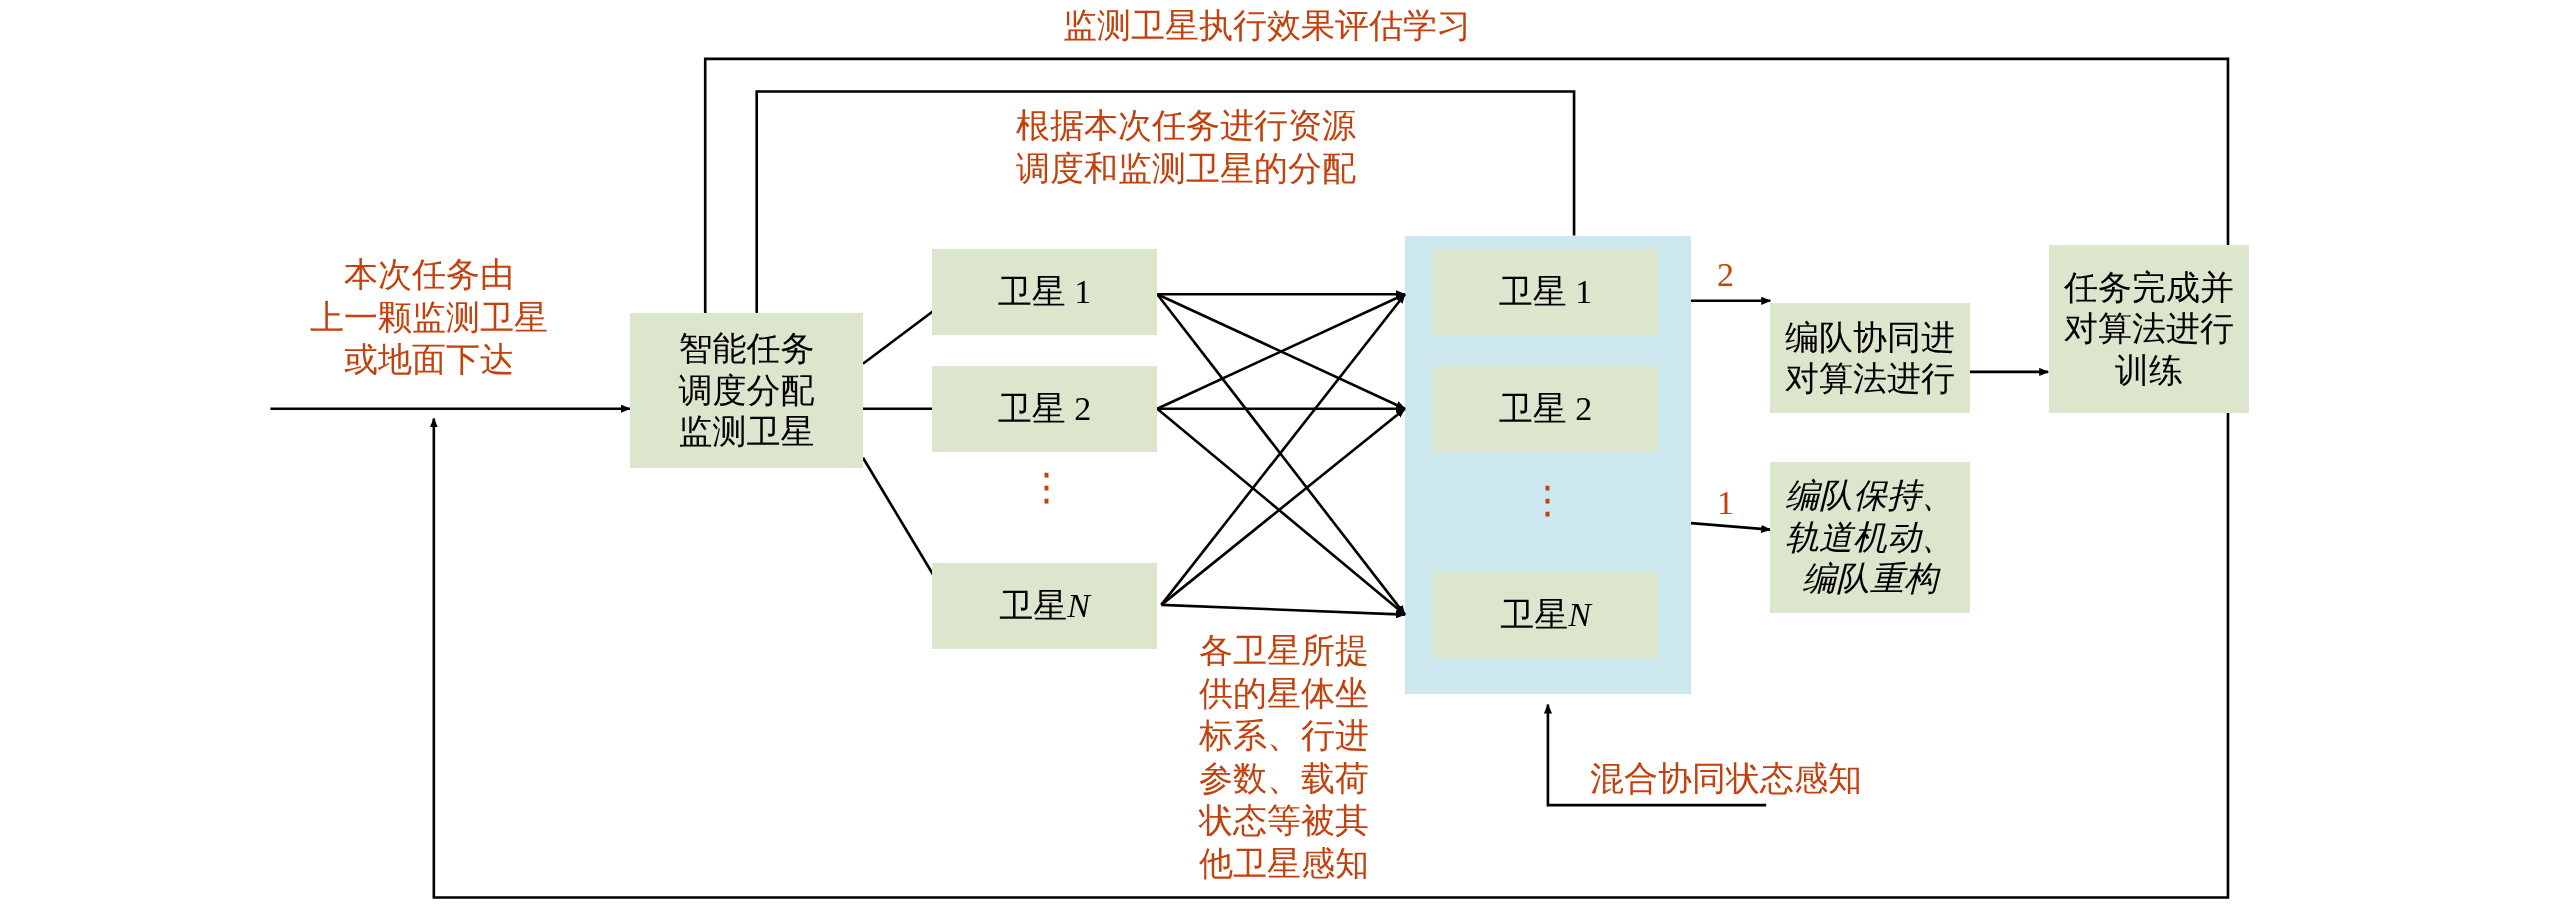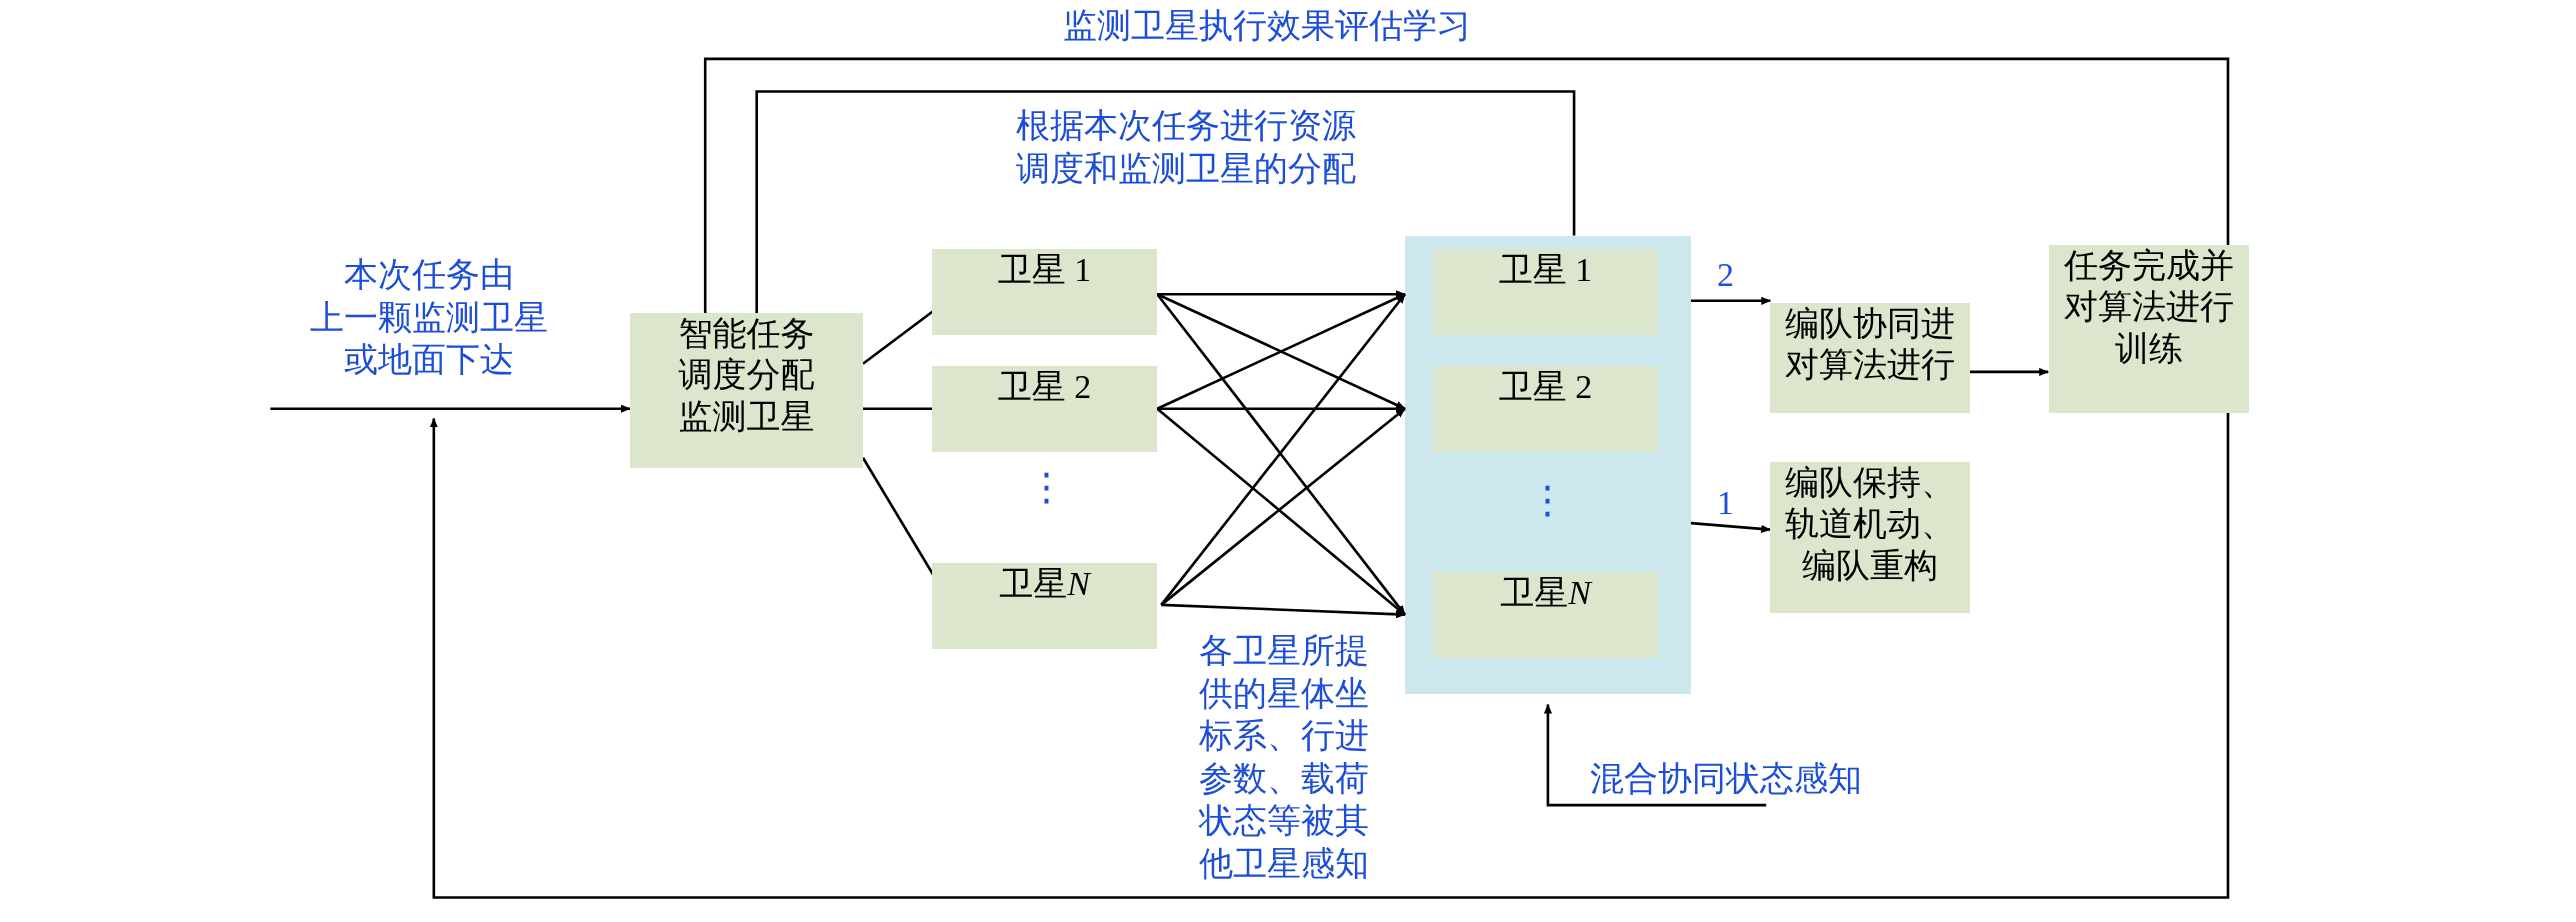--- a/index.html
+++ b/index.html
@@ -22,36 +22,37 @@
     left: 0;
     top: 0;
     width: 2576px;
     height: 922px;
     pointer-events: none;
   }
   .box {
     position: absolute;
     box-sizing: border-box;
     display: flex;
+    align-items: center;
     justify-content: center;
     text-align: center;
     line-height: 1.22;
     color: #000000;
     white-space: pre-line;
   }
   .green {
     background: #dce6cd;
   }
   .bluepanel {
     position: absolute;
     background: #cde7ef;
   }
   .lbl {
     position: absolute;
-    color: #1d4ed8;
+    color: #c2410c;
     text-align: center;
     line-height: 1.25;
     white-space: pre-line;
   }
   .lbl.left {
     text-align: center;
   }
   .ital {
     font-style: italic;
   }
@@ -148,21 +149,21 @@
     <span>卫星 2</span>
   </div>
   <div class="lbl" style="left:1515px; top:477px; width:65px; font-size:38px;">⋮</div>
   <div class="box green" style="left:1433px; top:572px; width:225px; height:86px; font-size:34px;">
     <span>卫星 </span><span class="ital">N</span>
   </div>
 
   <div class="box green" style="left:1770px; top:303px; width:200px; height:110px; font-size:34px;">编队协同进
 对算法进行</div>
 
-  <div class="box green" style="left:1770px; top:462px; width:200px; height:151px; font-size:34px;">编队保持、
+  <div class="box green" style="left:1770px; top:462px; width:200px; height:151px; font-size:34px;font-style:italic;">编队保持、
 轨道机动、
 编队重构</div>
 
   <div class="box green" style="left:2049px; top:245px; width:200px; height:168px; font-size:34px;">任务完成并
 对算法进行
 训练</div>
 
 </div>
 
 

